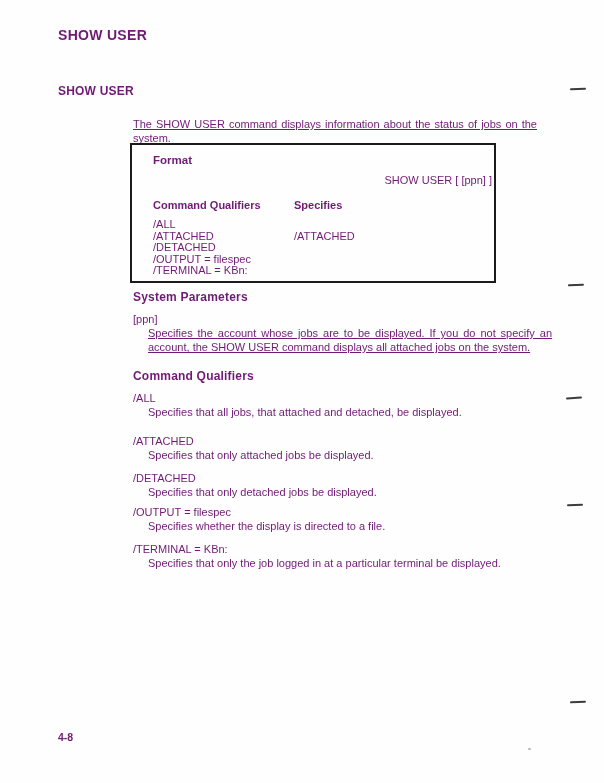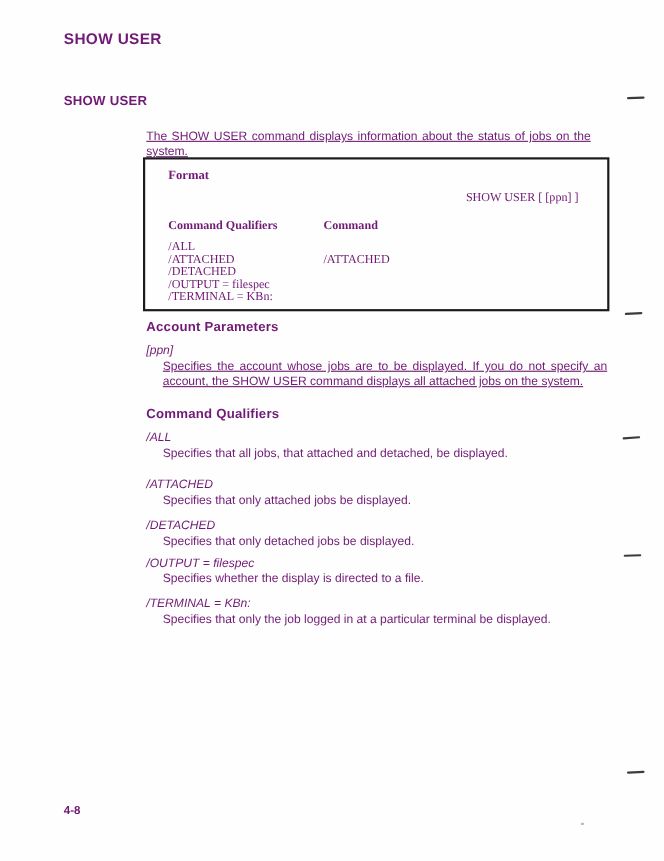--- a/index.html
+++ b/index.html
@@ -19,41 +19,39 @@
   .section-title{
     position:absolute;left:58px;top:84px;
     font-size:12px;font-weight:bold;letter-spacing:.2px;
   }
   .intro{
     position:absolute;left:133px;top:106px;width:404px;
     font-size:11px;line-height:14px;text-align:justify;text-decoration:underline;
   }
   .intro::after{content:"";display:inline-block;width:100%;}
   .format-box{
-    position:absolute;left:130px;top:143px;width:424px;height:140px;
+    position:absolute;left:130px;top:143px;width:366px;height:140px;
     border:2px solid #1b1b1b;box-sizing:border-box;
-    padding:9px 26px 0 21px;
-    font-family:Liberation Serif, serif;
+    padding:9px 2px 0 21px;
   }
   .box-title{font-size:11.5px;font-weight:bold;}
   .box-syntax{font-size:11px;margin-top:8px;text-align:right;}
   .box-colhead{
     display:grid;grid-template-columns:141px auto;
     font-size:11px;font-weight:bold;margin-top:13px;
   }
   .box-rows{margin-top:8px;font-size:11px;line-height:11.5px;}
   .box-row{display:grid;grid-template-columns:141px auto;}
   .body-heading{
     position:absolute;left:133px;
     font-size:12px;font-weight:bold;letter-spacing:.2px;
   }
   .term{
     position:absolute;left:133px;
     font-size:11px;
-    font-style:italic;
   }
   .desc{
     position:absolute;left:148px;width:404px;
     font-size:11px;line-height:14px;
   }
   .desc.justify{text-align:justify;text-decoration:underline;}
   .footer{
     position:absolute;left:58px;top:731px;
     font-size:10.5px;font-weight:bold;display:flex;gap:21px;
   }
@@ -71,21 +69,21 @@
 
   <div class="section-title">SHOW USER</div>
 
   <p class="intro">The SHOW USER command displays information about the status of jobs on the system.</p>
 
   <div class="format-box">
     <div class="box-title">Format</div>
     <div class="box-syntax">SHOW USER [ [ppn] ]</div>
     <div class="box-colhead">
       <span>Command Qualifiers</span>
-      <span>Command</span>
+      <span>Specifies</span>
     </div>
     <div class="box-rows">
       <div class="box-row">
         <span>/ALL</span>
         <span></span>
       </div>
       <div class="box-row">
         <span>/ATTACHED</span>
         <span>/ATTACHED</span>
       </div>
@@ -97,21 +95,21 @@
         <span>/OUTPUT = filespec</span>
         <span></span>
       </div>
       <div class="box-row">
         <span>/TERMINAL = KBn:</span>
         <span></span>
       </div>
     </div>
   </div>
 
-  <div class="body-heading" style="top:290px">Account Parameters</div>
+  <div class="body-heading" style="top:290px">System Parameters</div>
 
   <div class="term" style="top:313px">[ppn]</div>
   <div class="desc justify" style="top:326px">Specifies the account whose jobs are to be displayed. If you do not specify an account, the SHOW USER command displays all attached jobs on the system.</div>
 
   <div class="body-heading" style="top:369px">Command Qualifiers</div>
 
   <div class="term" style="top:392px">/ALL</div>
   <div class="desc" style="top:405px">Specifies that all jobs, that attached and detached, be displayed.</div>
 
   <div class="term" style="top:435px">/ATTACHED</div>

